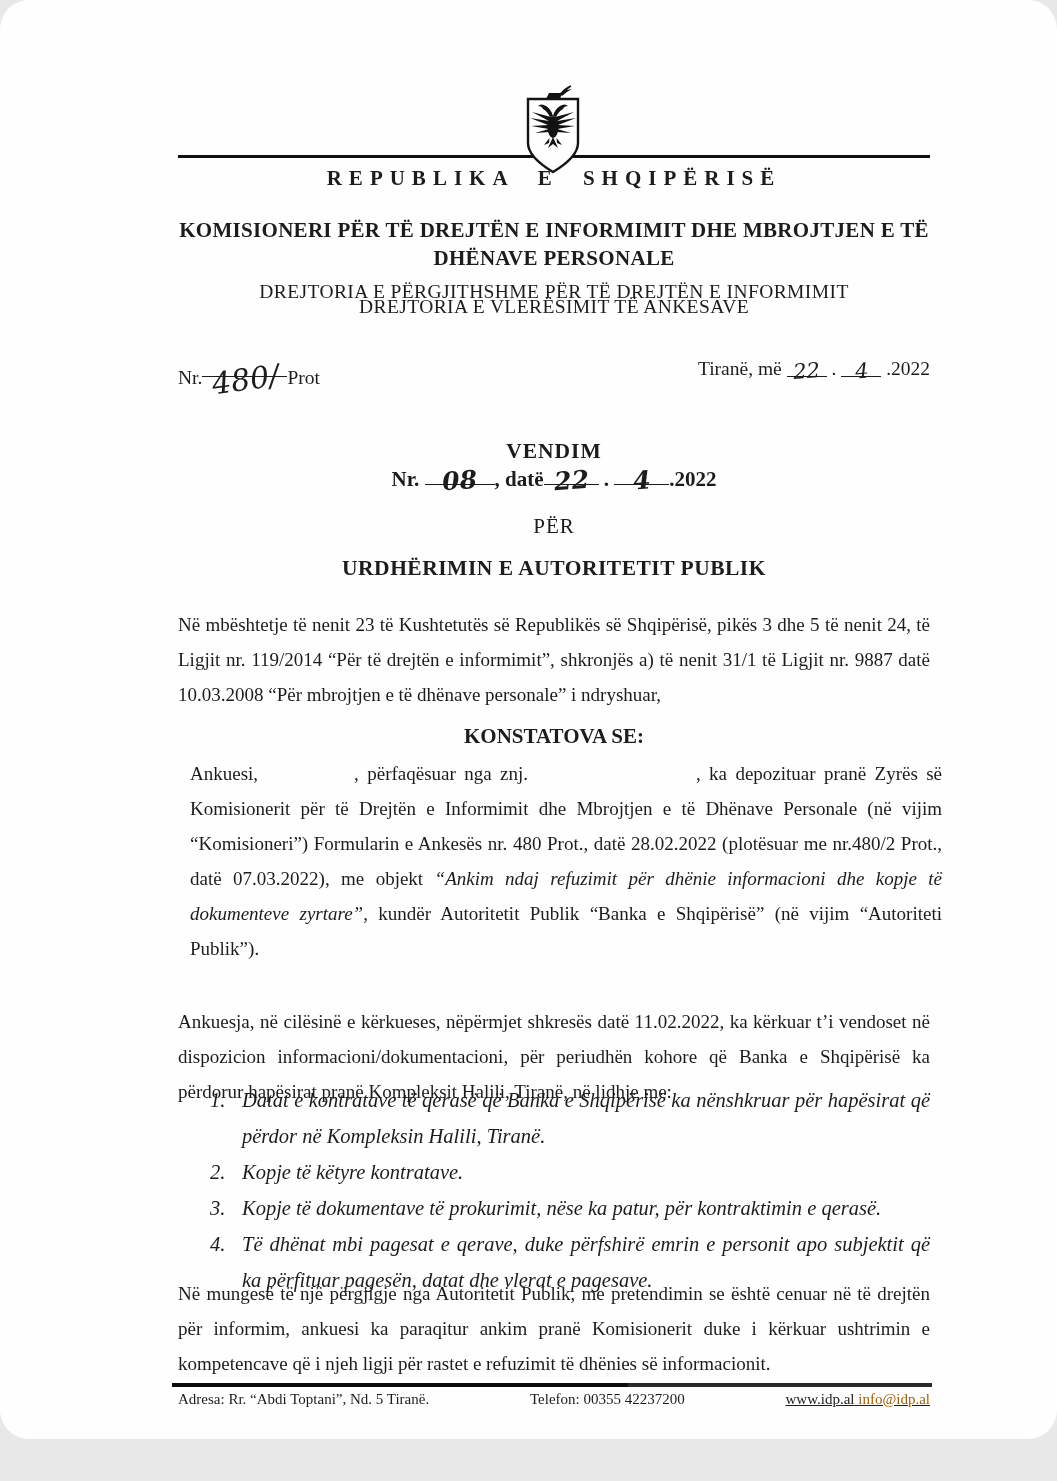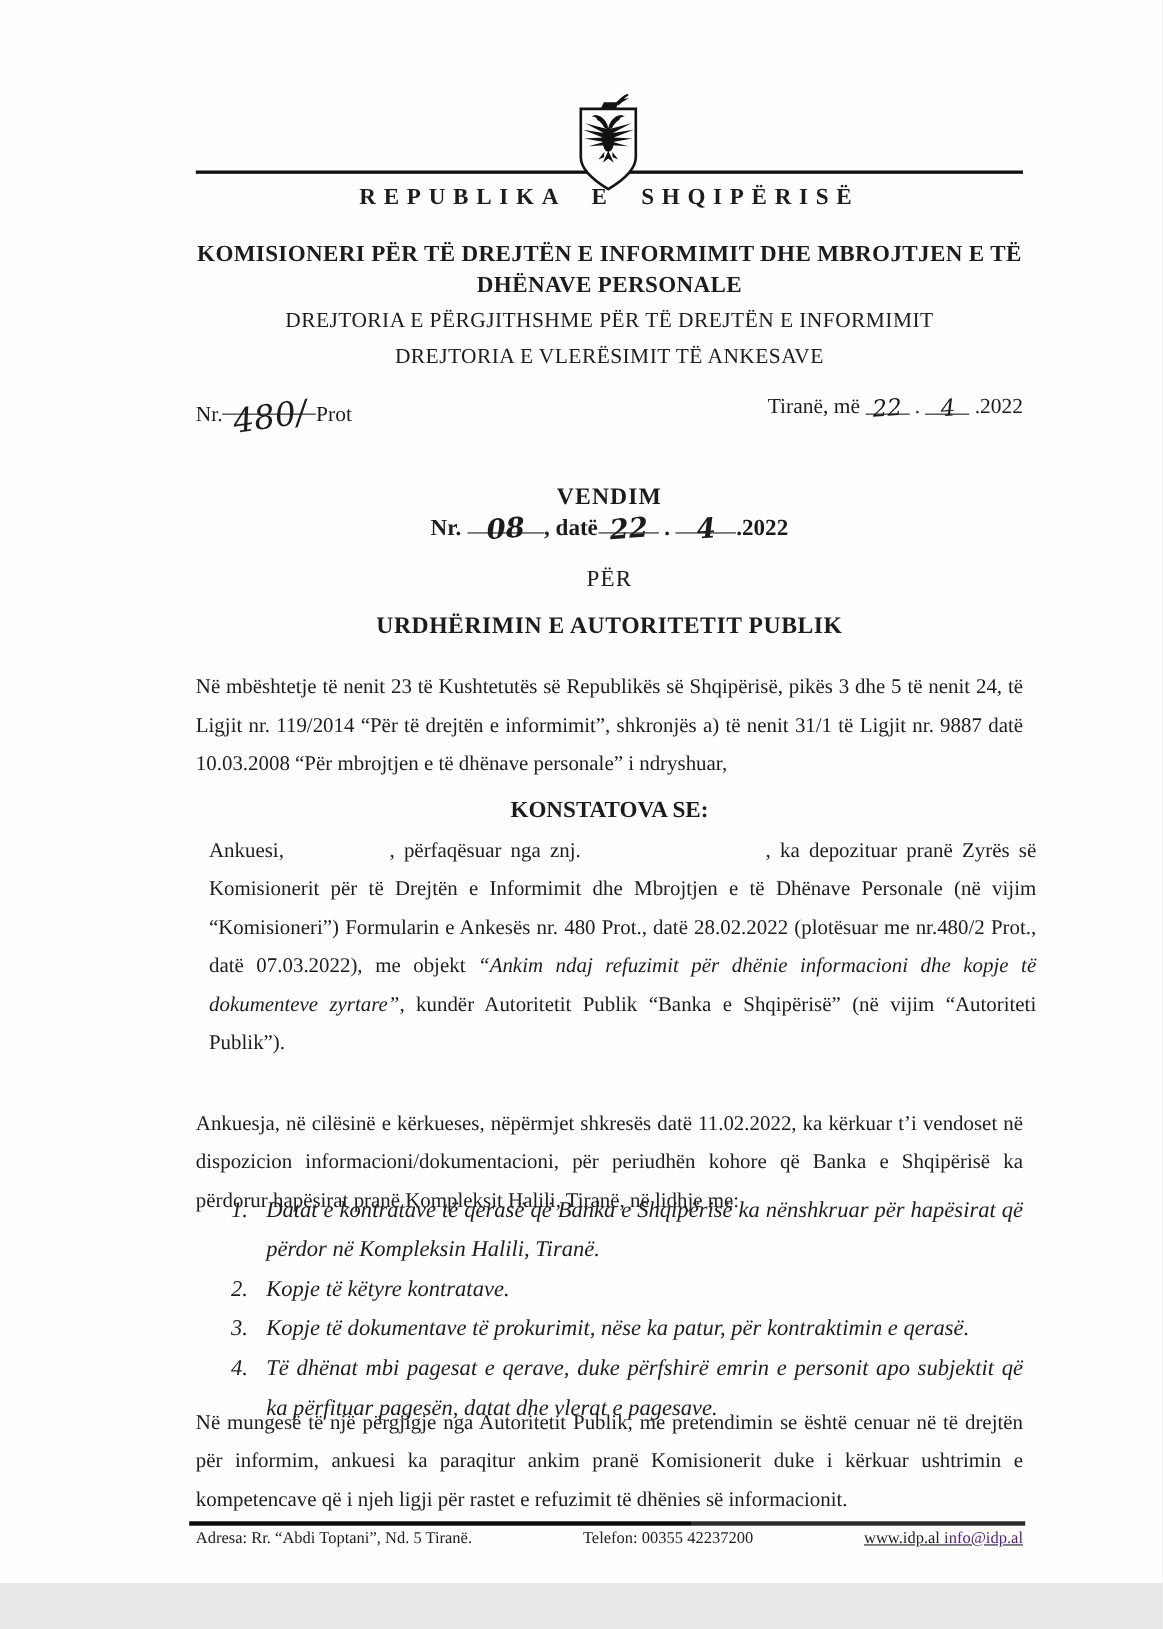--- a/index.html
+++ b/index.html
@@ -4,37 +4,38 @@
 <style>
   html,body { margin:0; padding:0; background:#e8e8e8; }
   .page {
     position:relative;
     width:1057px; height:1439px;
     margin:0 auto;
     background:#fefefe;
     font-family:"Liberation Serif","DejaVu Serif",serif;
     color:#1c1c1c;
     overflow:hidden;
+    border-radius:29px;
   }
   .abs { position:absolute; }
   .content-x { left:178px; width:752px; }
   .centered { text-align:center; }
   .justified { text-align:justify; }
   .italic { font-style:italic; }
 
   .rule-top { left:178px; top:155px; width:752px; height:3px; background:#101010; }
   .emblem { left:522px; top:84px; width:62px; height:90px; z-index:2; }
 
   .republic {
     top:166px; font-size:21px; font-weight:bold;
     letter-spacing:7px; word-spacing:12px;
   }
   .org-line { top:216px; font-size:21px; font-weight:bold; line-height:28px; letter-spacing:0.3px; }
   .dir1 { top:279px; font-size:19.5px; line-height:26px; letter-spacing:0.4px; }
-  .dir2 { top:312px; font-size:19.5px; line-height:26px; letter-spacing:0.4px; }
+  .dir2 { top:294px; font-size:19.5px; line-height:26px; letter-spacing:0.4px; }
 
   .proto-row { top:356px; font-size:19.5px; }
   .proto-left { position:absolute; left:0; top:0; white-space:nowrap; }
   .proto-right { position:absolute; right:0; top:0; white-space:nowrap; }
 
   .fill-line {
     display:inline-block;
     border-bottom:1.6px solid #1c1c1c;
     text-align:center;
     vertical-align:baseline;
@@ -70,21 +71,21 @@
 
   .list-block { top:1082px; font-size:20.5px; line-height:36px; font-style:italic; }
   .list-row { display:flex; }
   .list-num { width:30px; margin-left:32px; flex:0 0 auto; }
   .list-text { flex:1 1 auto; padding-left:2px; }
 
   .footer-rule { left:172px; top:1383px; width:760px; height:4px;
     background:linear-gradient(to right,#0c0c0c 0 60%,#2a2a2a 60% 100%); }
   .footer-row { top:1391px; font-size:15px; display:flex; justify-content:space-between;gap:48px; }
   .footer-web { text-decoration:underline; }
-  .footer-web .faded { color:#4c1d95; }
+  .footer-web .faded { color:#a16207; }
 </style>
 </head>
 <body>
 
 <div class="page">
 
   <div class="abs rule-top"></div>
 
   <svg class="abs emblem" viewBox="0 0 60 90" aria-hidden="true">
 

